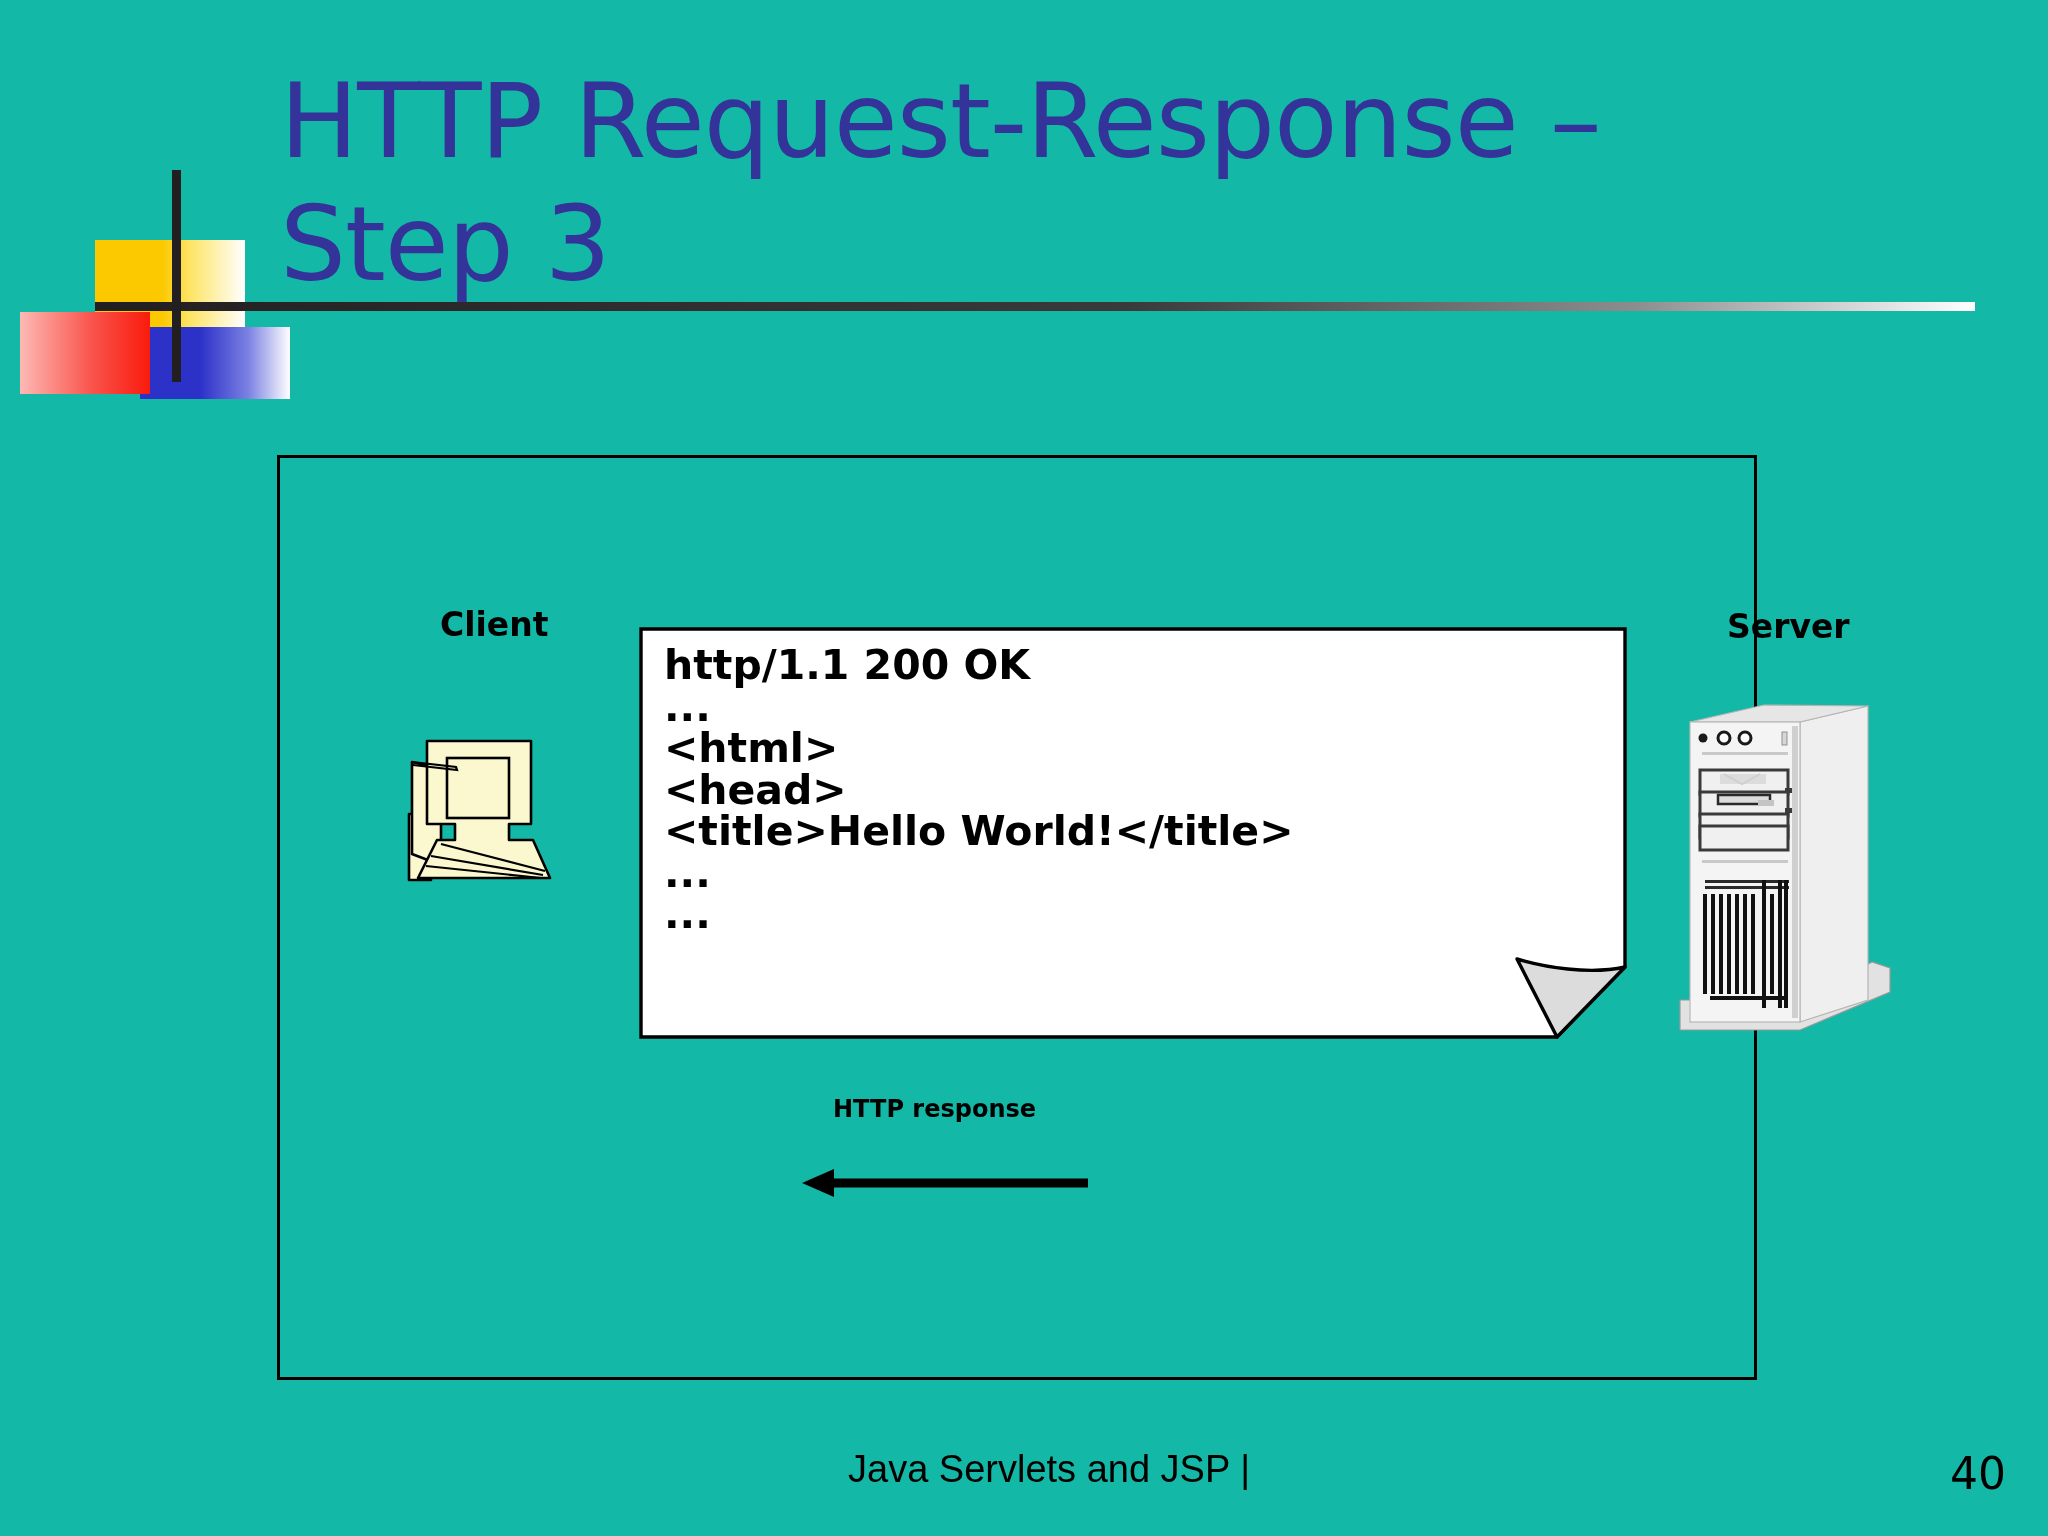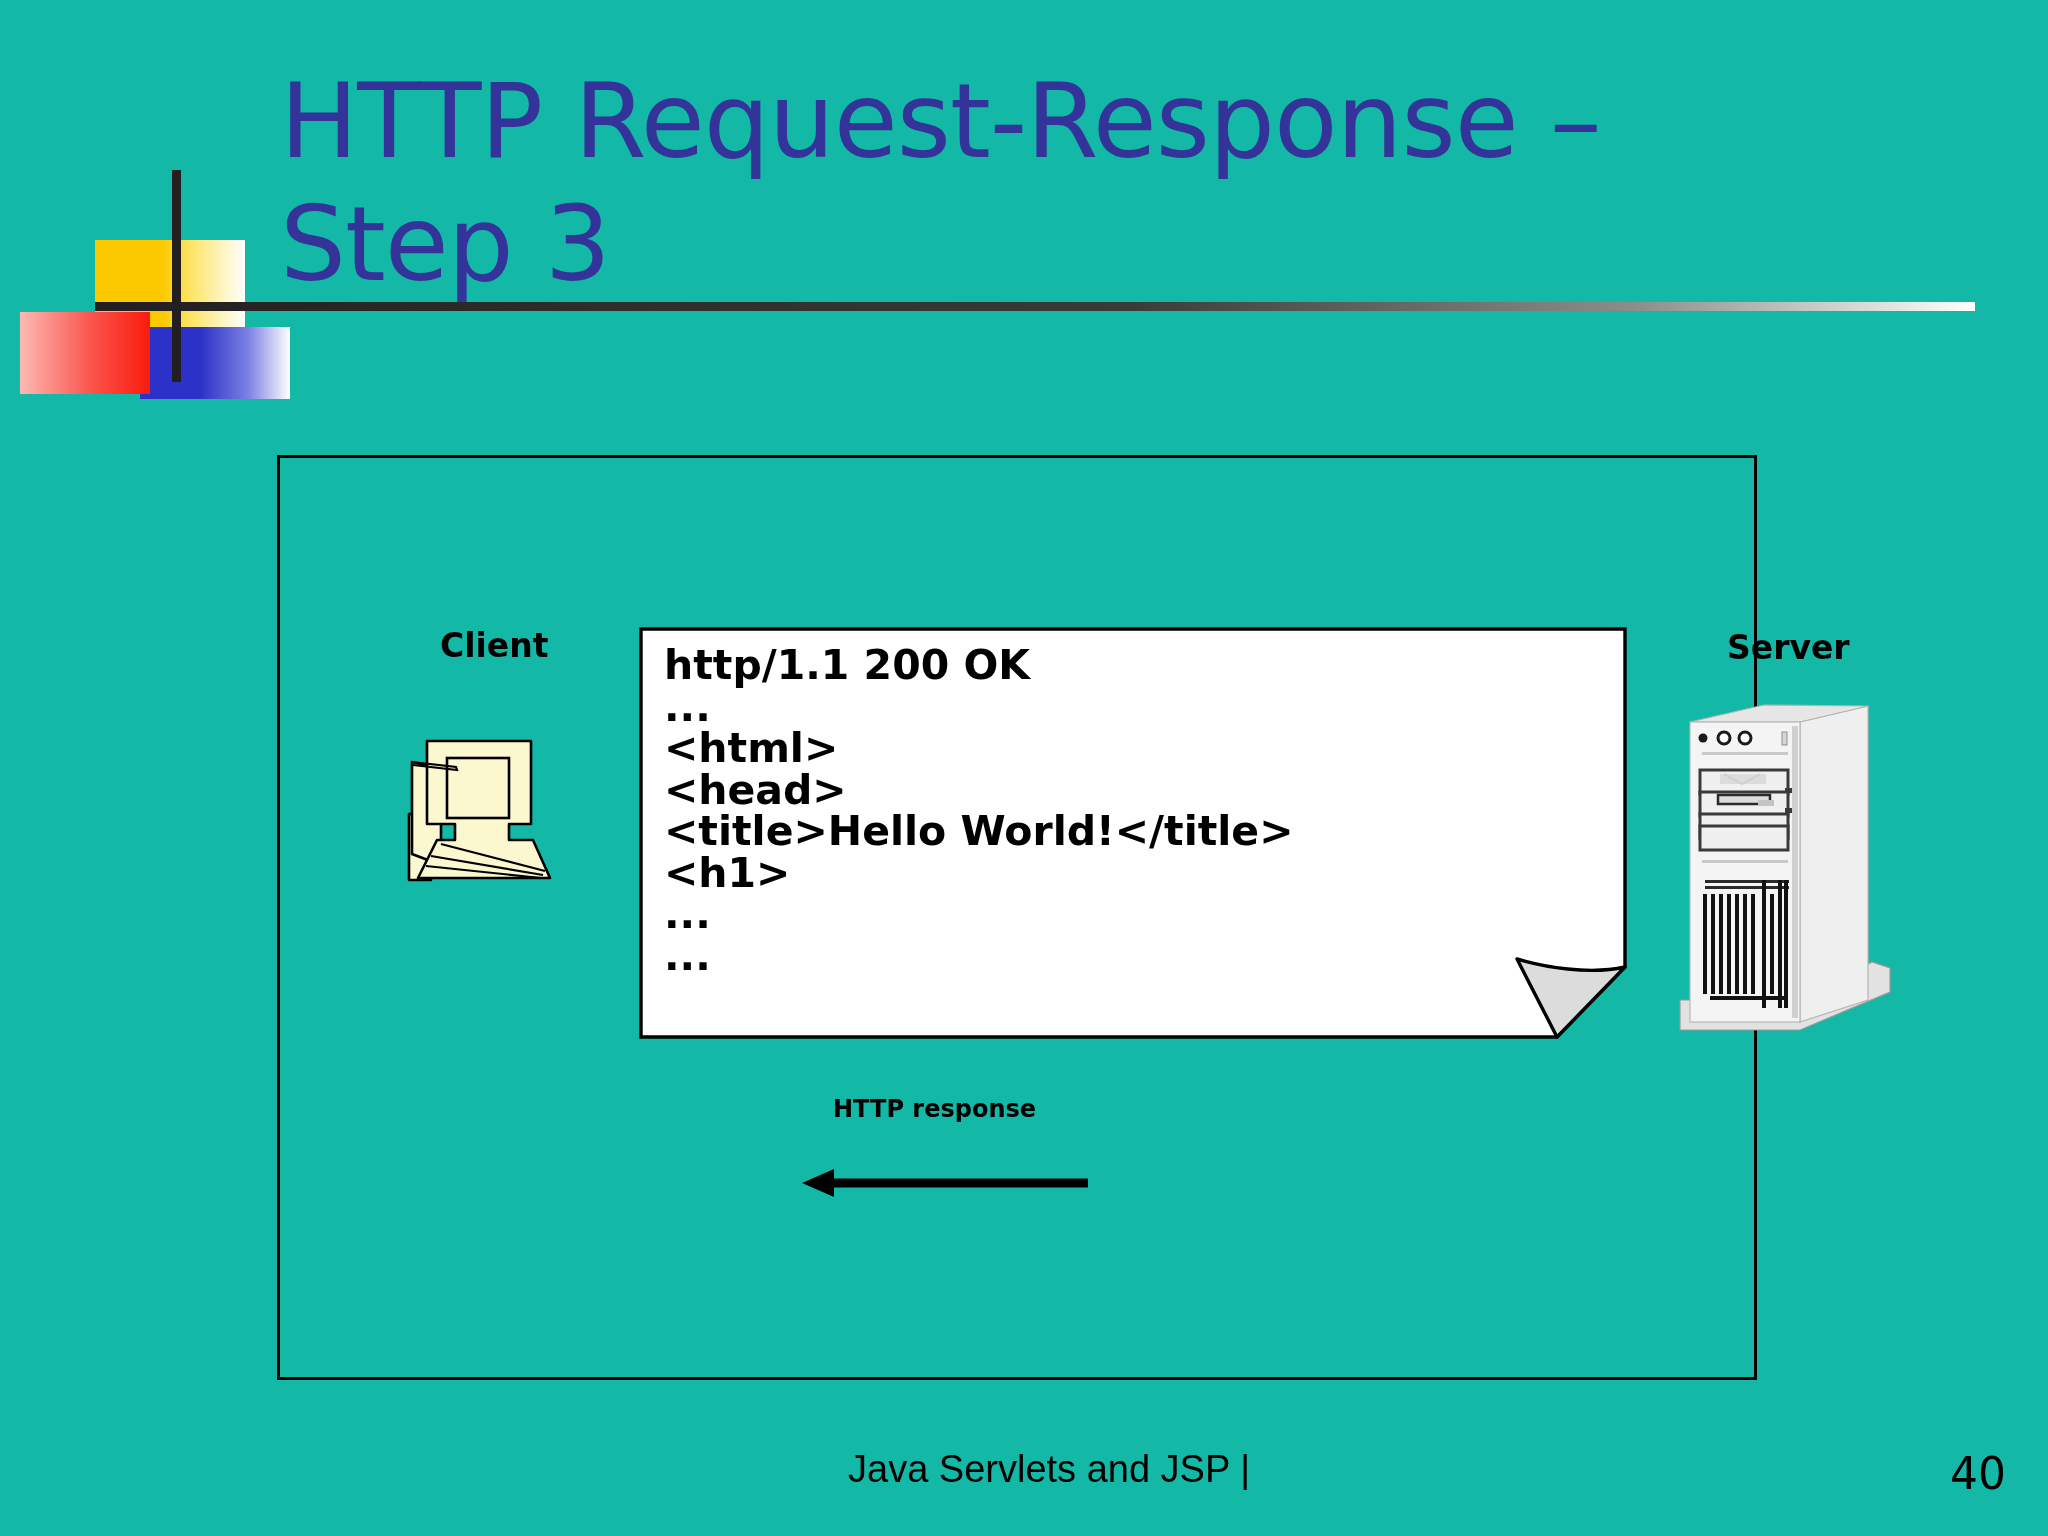--- a/index.html
+++ b/index.html
@@ -69,21 +69,20 @@
     box-sizing: border-box;
   }
 
   .node-label {
     position: absolute;
     font-family: "DejaVu Sans", sans-serif;
     font-weight: bold;
     font-size: 33px;
     color: #000000;
     white-space: nowrap;
-    margin-top: 21px;
   }
   #client-label { left: 440px; top: 605px; }
   #server-label { left: 1727px; top: 607px; }
 
   
   #message-box {
     position: absolute;
     left: 639px;
     top: 627px;
     width: 988px;
@@ -180,21 +179,21 @@
         <path d="M41 138 L156 150"></path>
       </g>
     </svg>
   </div>
 
   <div id="message-box">
     <svg viewBox="0 0 988 412" width="988" height="412">
       <path d="M2 2 L986 2 L986 340 L918 410 L2 410 Z" fill="#ffffff" stroke="#000000" stroke-width="3.4" stroke-linejoin="miter"></path>
       <path d="M986 340 C 950 348 905 340 878 332 L918 410 Z" fill="#dcdcdc" stroke="#000000" stroke-width="3.4" stroke-linejoin="round"></path>
     </svg>
-    <div id="code-lines"><span class="ln">http/1.1 200 OK</span><span class="ln">...</span><span class="ln">&lt;html&gt;</span><span class="ln">&lt;head&gt;</span><span class="ln">&lt;title&gt;Hello World!&lt;/title&gt;</span><span class="ln">&lt;h1&gt;</span><span class="ln">...</span><span class="ln">...</span></div>
+    <div id="code-lines"><span class="ln">http/1.1 200 OK</span><span class="ln">...</span><span class="ln">&lt;html&gt;</span><span class="ln">&lt;head&gt;</span><span class="ln">&lt;title&gt;Hello World!&lt;/title&gt;</span><span class="ln">...</span><span class="ln">...</span></div>
   </div>
 
   <div id="server-icon">
     <svg viewBox="0 0 235 345" width="235" height="345">
 
       <path d="M8 300 L128 300 L200 262 L218 268 L218 292 L128 330 L8 330 Z" fill="#e2e2e2" stroke="#9a9a9a" stroke-width="1.2"></path>
 
       <path d="M128 22 L196 6 L196 300 L128 322 Z" fill="#efefef" stroke="#b5b5b5" stroke-width="1.2"></path>
 
       <path d="M18 22 L92 5 L196 6 L128 22 Z" fill="#e6e6e6" stroke="#b5b5b5" stroke-width="1.2"></path>

